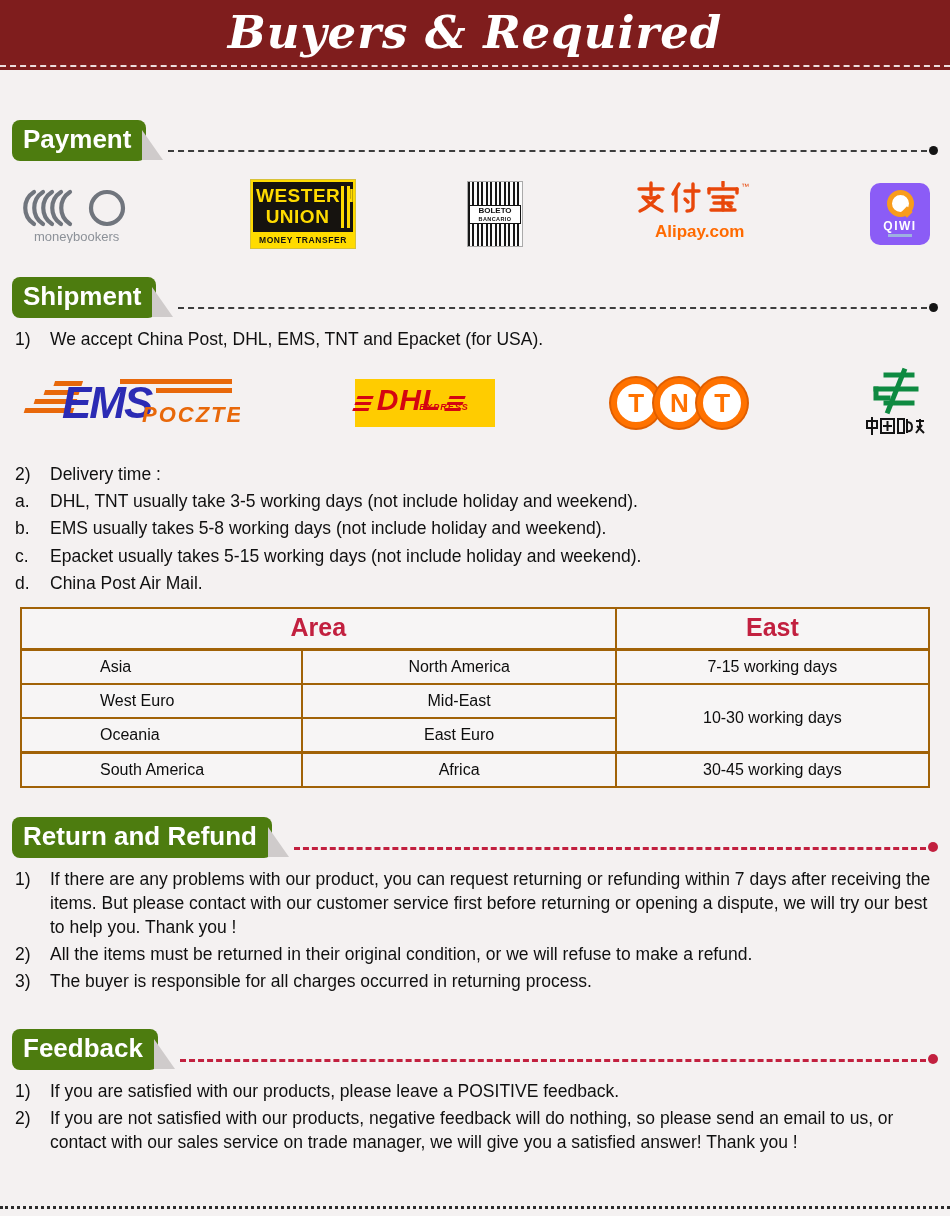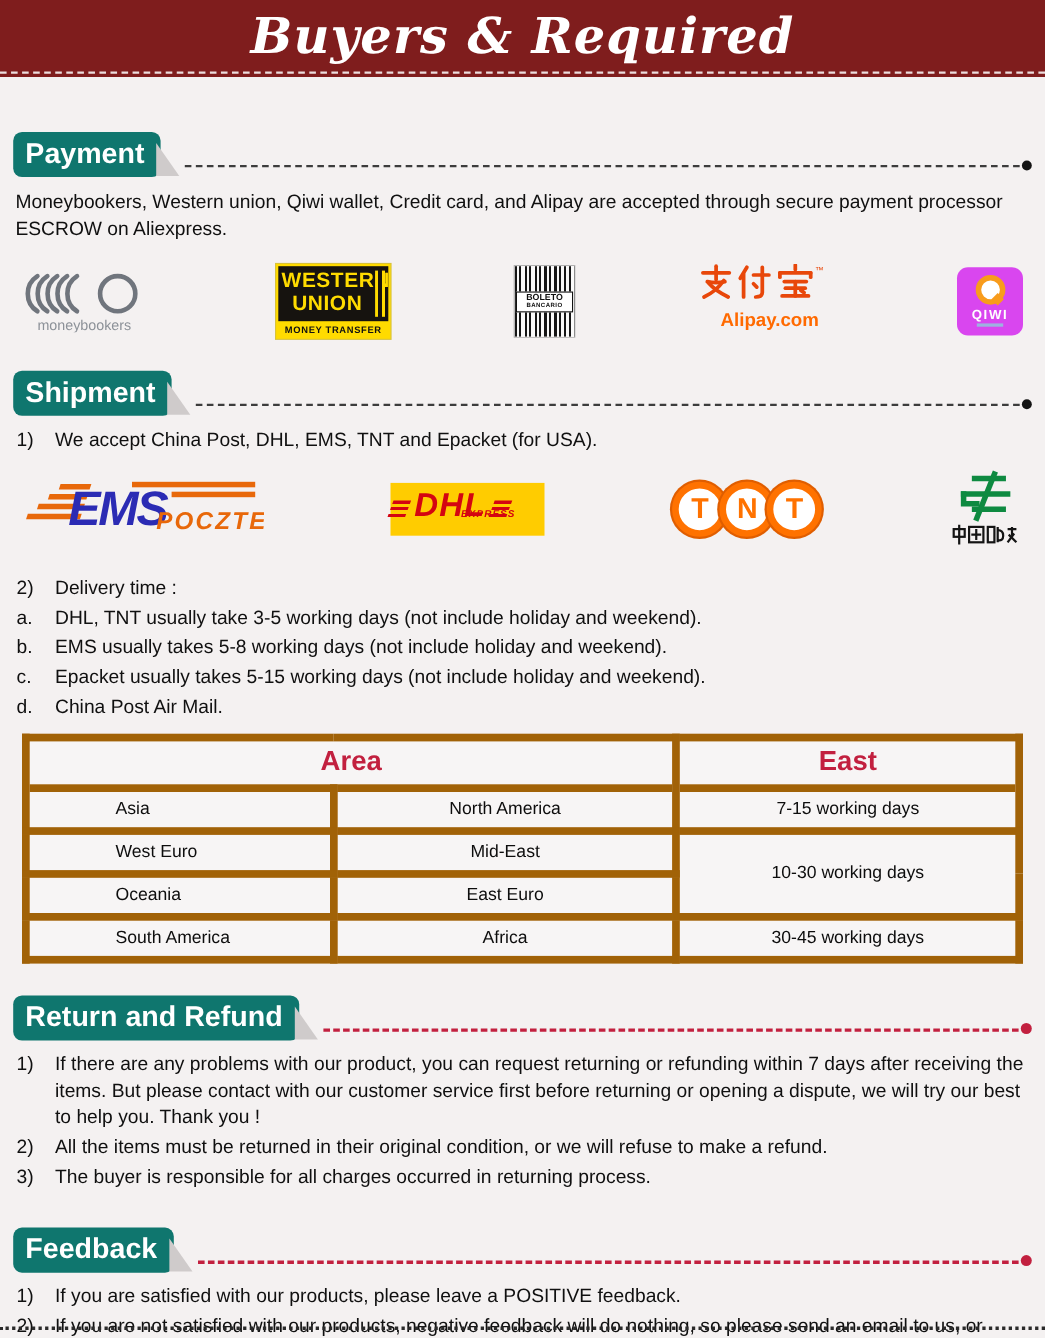--- a/index.html
+++ b/index.html
@@ -36,21 +36,21 @@
     left: 0; right: 0; bottom: 3px;
     border-top: 2px dashed rgba(255,255,255,.85);
   }
 
   
   .sec { padding: 0 12px; }
   .sec-head { display: flex; align-items: flex-end; }
   .tag {
     position: relative;
     display: inline-block;
-    background: #0f766e;
+    background: #4d7c0f;
     color: #fff;
     font-size: 26px;
     font-weight: 700;
     line-height: 1;
     padding: 6px 15px 9px 11px;
     border-radius: 8px;
     z-index: 1;
     white-space: nowrap;
   }
   .tag::after {
@@ -149,21 +149,21 @@
   }
   .boleto-label .l1 { display: block; font-size: 8px; }
   .boleto-label .l2 { display: block; font-size: 5.5px; letter-spacing: .4px; }
 
   
   .logo-alipay svg text { font-family: "Liberation Sans", sans-serif; }
 
   
   .logo-qiwi {
     width: 60px; height: 62px;
-    background: #d946ef;
+    background: #8b5cf6;
     border-radius: 10px;
     display: flex; flex-direction: column; align-items: center;
     padding-top: 7px;
   }
   .qiwi-q { position: relative; width: 27px; height: 27px; border: 5px solid #f89c1c; border-radius: 50%; background: #fff; }
   .qiwi-q::after {
     content: ""; position: absolute; right: -2px; bottom: -4px;
     width: 8px; height: 8px; background: #f89c1c; transform: rotate(45deg);
   }
   .qiwi-text { color: #fff; font-weight: 800; font-size: 12px; letter-spacing: 1.5px; margin-top: 3px; line-height: 1; }
@@ -203,21 +203,21 @@
   .hidden-text { position: absolute; width: 1px; height: 1px; overflow: hidden; clip-path: inset(50%); white-space: nowrap; }
 
   
   .ship-table {
     border-collapse: collapse;
     table-layout: fixed;
     width: calc(100% - 16px);
     margin: 12px 8px 0;
     background: #f7f5f5;
   }
-  .ship-table th, .ship-table td { border: 7px solid #a16207; }
+  .ship-table th, .ship-table td { border: 2px solid #a16207; }
   .ship-table thead th {
     font-size: 25px;
     font-weight: 700;
     color: #c2203f;
     padding: 4px 0 6px;
     text-align: center;
     border-bottom-width: 3px;
   }
   .ship-table td {
     font-size: 16px;
@@ -255,21 +255,20 @@
   <div class="banner-stitch"></div>
 </header>
 
 <section class="sec sec-payment">
   <div class="sec-head">
     <span class="tag">Payment</span>
     <span class="rule"></span>
     <span class="rule-dot"></span>
   </div>
 
-  <p class="body-text">Moneybookers, Western union, Qiwi wallet, Credit card, and Alipay are accepted through secure payment processor ESCROW on Aliexpress.</p>
 
   <div class="logo-row pay-row">
 
     <div class="logo-mb">
       <svg width="118" height="62" viewBox="0 0 118 62">
         <g stroke="#70757d" stroke-width="4.2" fill="none" stroke-linecap="round">
           <path d="M14 11 a 19 19 0 0 0 0 32"></path>
           <path d="M23 11 a 19 19 0 0 0 0 32"></path>
           <path d="M32 11 a 19 19 0 0 0 0 32"></path>
           <path d="M41 11 a 19 19 0 0 0 0 32"></path>

